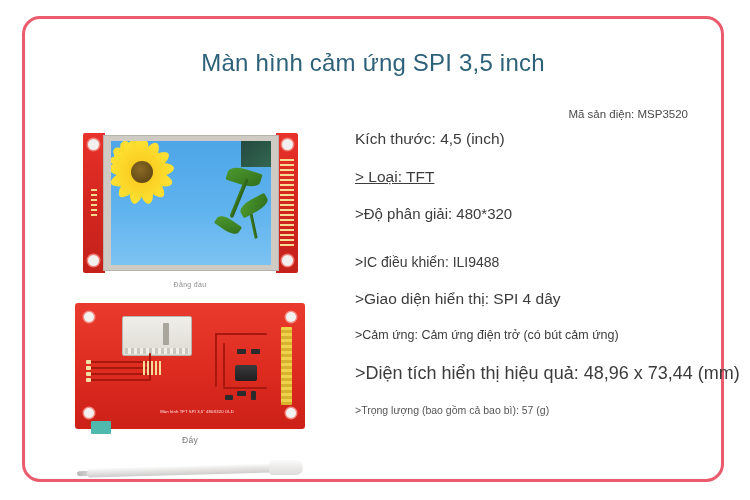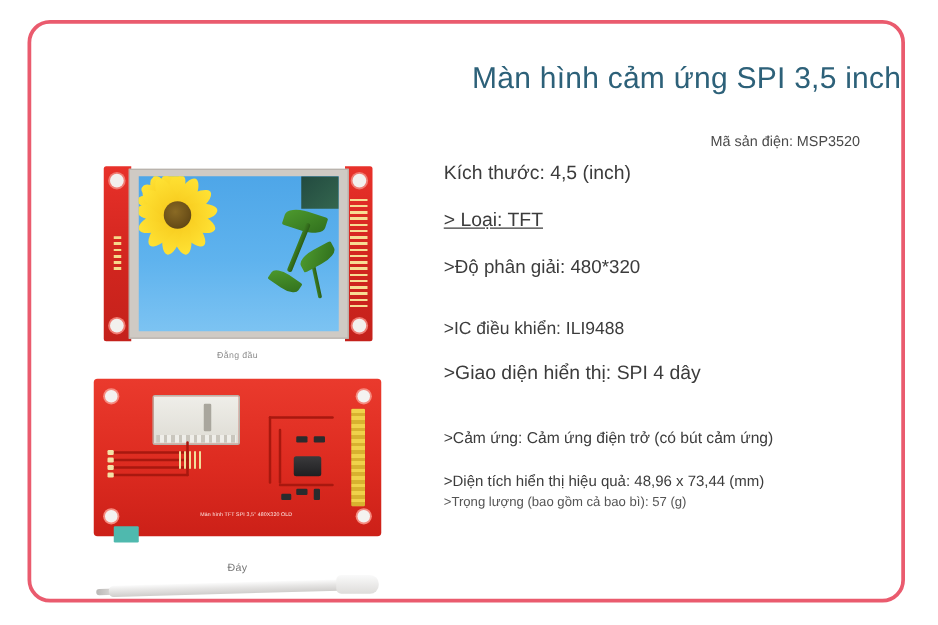--- a/index.html
+++ b/index.html
@@ -27,21 +27,21 @@
     box-sizing: border-box;
     background: #ffffff;
   }
 
   
   #product-title {
     position: absolute;
     left: 0;
     top: 30px;
     width: 100%;
-    text-align: right;
+    text-align: center;
     font-size: 24px;
     color: #2d6179;
     letter-spacing: .2px;
     white-space: nowrap;
   }
 
   
   #product-code {
     position: absolute;
     right: 33px;
@@ -295,21 +295,21 @@
     letter-spacing: .1px;
     white-space: nowrap;
   }
   #teal-tab {
     position: absolute;
     left: 16px; top: 118px;
     width: 20px; height: 13px;
     background: #4fb9ae;
     border-radius: 1px;
   }
-  #back-caption { top: 338px; font-size: 8.5px; color: #777; }
+  #back-caption { top: 324px; font-size: 8.5px; color: #777; }
 
   
   #stylus {
     position: absolute;
     left: 18px;
     top: 348px;
     width: 232px;
     height: 22px;
   }
   #stylus-body {
@@ -345,23 +345,23 @@
   }
   .spec-line {
     color: #3c3c3c;
     white-space: nowrap;
     line-height: 1;
   }
   .spec-line.s1 { font-size: 15.5px; margin-bottom: 22px; }
   .spec-line.s2 { font-size: 15.5px; margin-bottom: 22px; text-decoration: underline; }
   .spec-line.s3 { font-size: 15px;   margin-bottom: 34px; }
   .spec-line.s4 { font-size: 14px;   margin-bottom: 22px; }
-  .spec-line.s5 { font-size: 15.5px; margin-bottom: 37px; }
+  .spec-line.s5 { font-size: 15.5px; margin-bottom: 22px; }
   .spec-line.s6 { font-size: 12.5px; margin-bottom: 23px; }
-  .spec-line.s7 { font-size: 12px; margin-bottom: 6px; }
+  .spec-line.s7 { font-size: 18px; margin-bottom: 23px; }
   .spec-line.s8 { font-size: 15px;   margin-bottom: 24px; }
   .spec-line.s9 { font-size: 10.5px; color: #555; }
 </style>
 </head>
 <body>
 
 <div id="page-frame">
 
   <div id="product-title">Màn hình cảm ứng SPI 3,5 inch</div>
 

